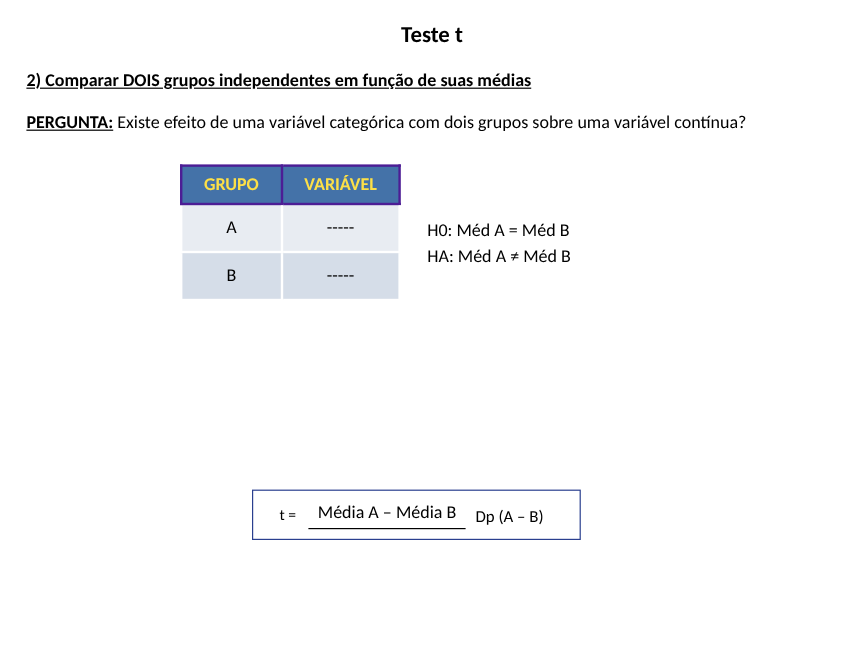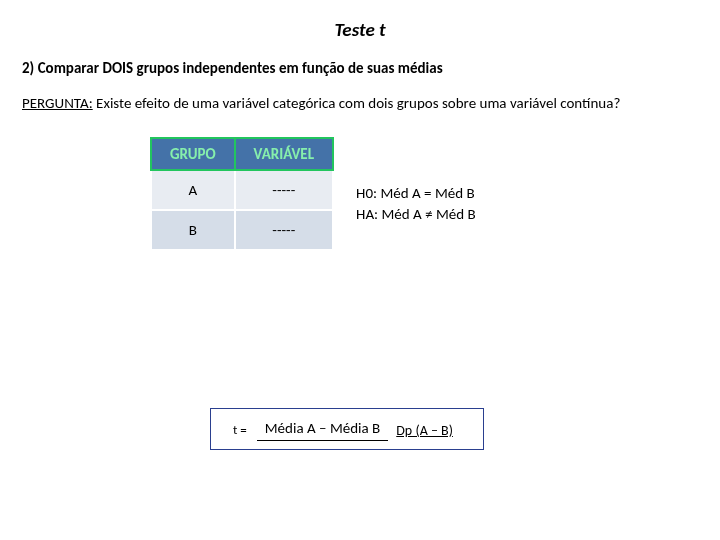--- a/index.html
+++ b/index.html
@@ -11,51 +11,52 @@
     font-family: Calibri, Arial, sans-serif;
     color: #000;
     position: relative;
     box-sizing: border-box;
   }
   .title {
     text-align: center;
     font-weight: 700;
     font-size: 19px;
     padding-top: 18px;
-    font-style: italic;
   }
   .subtitle {
     font-weight: 700;
     font-size: 15px;
+    text-decoration: underline;
     margin: 18px 0 0 22px;
   }
   .question {
     font-size: 15px;
     margin: 16px 22px 0 22px;
     line-height: 1.35;
   }
   .question .label {
     text-decoration: underline;
+    font-weight: bold;
   }
   .content-row {
     display: flex;
     align-items: flex-start;
     margin-top: 24px;
     margin-left: 150px;
   }
   table.tbl {
     border-collapse: collapse;
     font-size: 15px;
   }
   table.tbl th {
     background: #4472a8;
-    color: #86efac;
+    color: #fde047;
     font-weight: 700;
     padding: 6px 18px;
-    border: 2px solid #22c55e;
+    border: 2px solid #4c1d95;
     text-align: center;
   }
   table.tbl td {
     background: #e8ecf2;
     padding: 10px 18px;
     border: 2px solid #fff;
     text-align: center;
   }
   table.tbl tr:nth-child(3) td {
     background: #d5dde8;
@@ -91,21 +92,20 @@
     align-items: center;
     line-height: 1.25;
   }
   .frac .num {
     border-bottom: 1.5px solid #000;
     padding: 0 8px 2px 8px;
   }
   .frac .den {
     padding: 2px 8px 0 8px;
     font-size: 14px;
-    text-decoration: underline;
   }
 </style>
 </head>
 <body>
 
 <div class="title">Teste t</div>
 
 <div class="subtitle">2) Comparar DOIS grupos independentes em função de suas médias</div>
 
 <div class="question">

